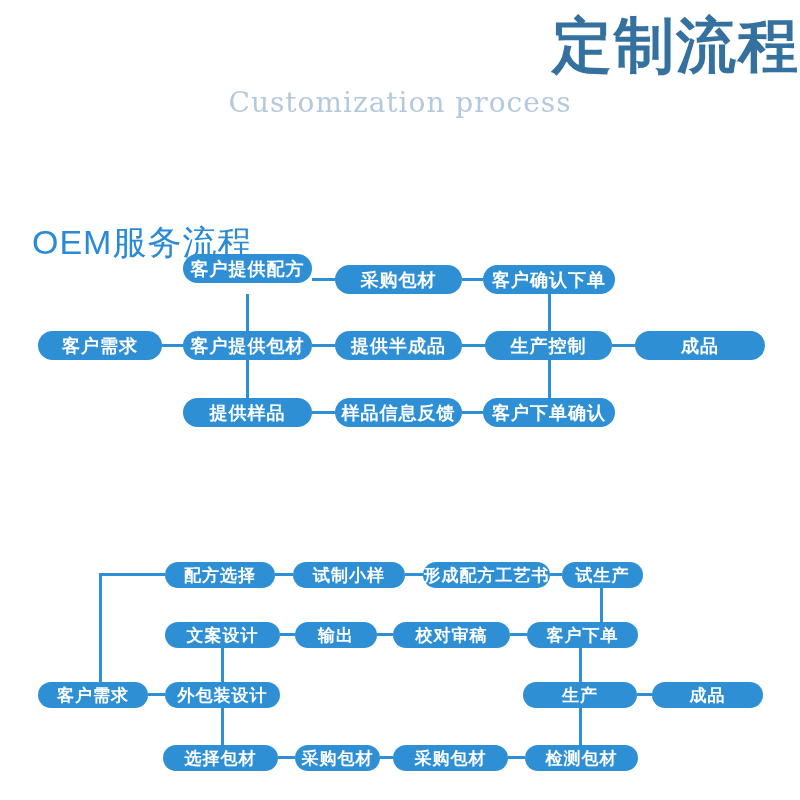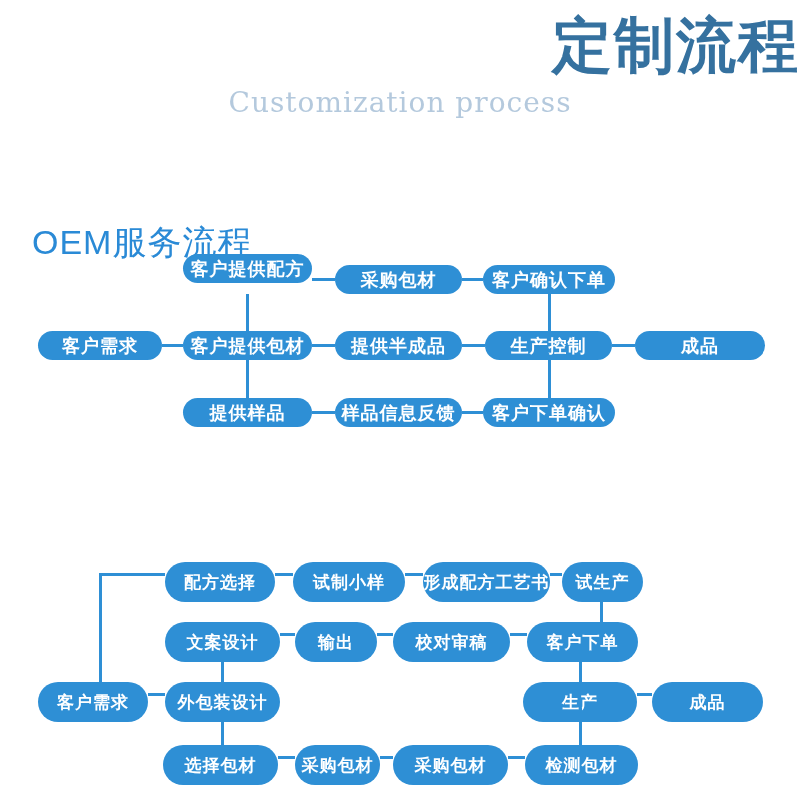--- a/index.html
+++ b/index.html
@@ -12,21 +12,21 @@
             font-family:"DejaVu Serif","Liberation Serif",serif;font-size:28px;
             color:var(--subtitle-blue,#b4c9dd);letter-spacing:1px;}
   .section-heading{position:absolute;left:32px;font-size:34px;font-weight:500;
                    color:var(--heading-blue,#2a8ad6);letter-spacing:1px;margin-top:44px;}
   .heading-oem{top:176px;}
   .heading-odm{top:484px;}
   .node{position:absolute;display:flex;align-items:center;justify-content:center;
         background:var(--node-blue,#2e8fd5);color:var(--node-text,#ffffff);
         border-radius:999px;font-weight:700;letter-spacing:1px;white-space:nowrap;}
   .oem-node{height:29px;font-size:18px;}
-  .odm-node{height:40px;font-size:17px;}
+  .odm-node{height:26px;font-size:17px;}
   .hl,.vl{position:absolute;background:var(--node-blue,#2e8fd5);}
   .hl{height:3px;}
   .vl{width:3px;}
 </style>
 </head>
 <body>
 
 <div class="canvas">
 
   <div class="title">定制流程</div>

